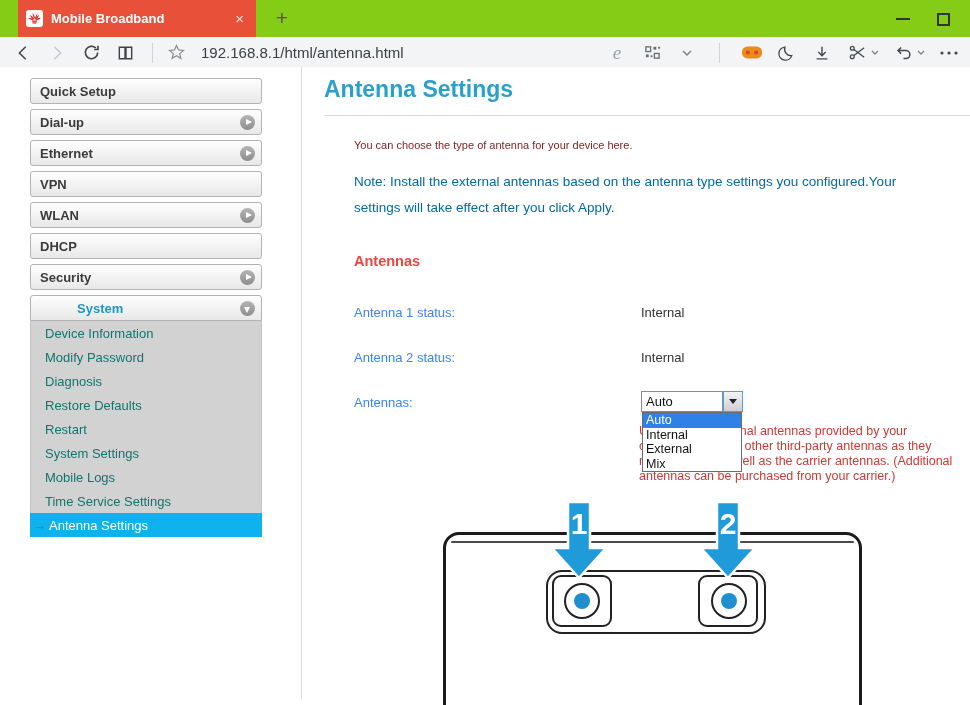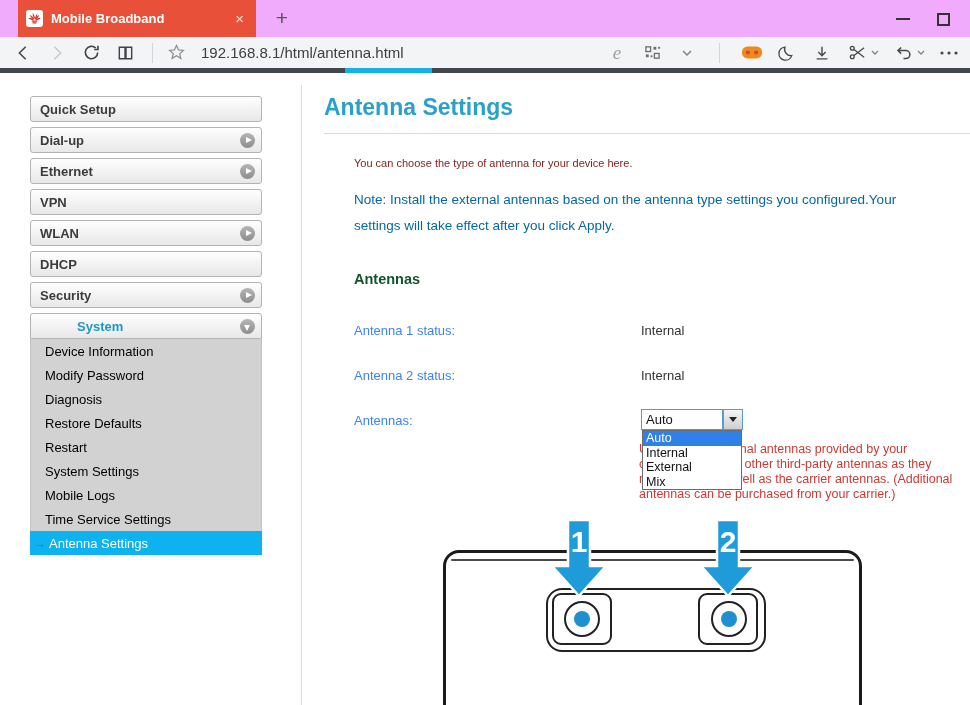--- a/index.html
+++ b/index.html
@@ -1,20 +1,20 @@
 <!DOCTYPE html>
 <html><head>
 <meta charset="utf-8">
 <style>
   html,body{margin:0;padding:0;}
   body{width:970px;height:705px;overflow:hidden;font-family:"Liberation Sans",sans-serif;background:#fff;}
   #app{position:relative;width:970px;height:705px;overflow:hidden;background:#fff;}
 
   
-  .titlebar{position:absolute;left:0;top:0;width:100%;height:37px;background:#f0abfc;}
+  .titlebar{position:absolute;left:0;top:0;width:100%;height:37px;background:#84cc16;}
   .tab{position:absolute;left:18px;top:0;width:238px;height:37px;background:#e8503a;display:flex;align-items:center;padding:0 8px;box-sizing:border-box;}
   .favicon{width:17px;height:17px;background:#fff;border-radius:3px;display:flex;align-items:center;justify-content:center;margin-right:8px;flex:0 0 auto;}
   .tab-title{color:#fff;font-size:13px;font-weight:bold;flex:1;white-space:nowrap;overflow:hidden;}
   .tab-close{color:#fbe3dd;font-size:15px;padding:0 4px;cursor:default;}
   .newtab{position:absolute;left:268px;top:4px;width:28px;height:28px;color:#555;font-size:21px;font-weight:400;display:flex;align-items:center;justify-content:center;}
   .win-btn{position:absolute;top:8px;width:30px;height:22px;display:flex;align-items:center;justify-content:center;}
   .win-min{left:888px;}
   .win-min .bar{width:14px;height:2px;background:#333;}
   .win-max{left:928px;}
   .win-max .box{width:13px;height:13px;border:2px solid #333;box-sizing:border-box;}
@@ -27,46 +27,46 @@
   .url{font-size:15px;color:#3c4043;margin-left:6px;white-space:nowrap;}
   .tb-right{display:flex;align-items:center;margin-left:auto;padding-right:10px;gap:13px;}
   .tb-right .tb-ic{width:22px;margin:0;}
   .grp{display:flex;align-items:center;gap:3px;}
 
   
   .progress{position:absolute;left:0;top:68px;width:100%;height:5px;background:#41454c;}
   .progress .accent{position:absolute;left:345px;top:0;width:87px;height:5px;background:#14b1e6;}
 
   
-  .page{position:absolute;left:0;top:85px;width:100%;height:525px;background:#fff;}
+  .page{position:absolute;left:0;top:67px;width:100%;height:525px;background:#fff;}
   .vdivider{position:absolute;left:301px;top:0;width:1px;height:632px;background:#dcdcdc;}
 
   
   .sidebar{position:absolute;left:30px;top:11px;width:232px;}
   .menu-btn{height:24px;border:1px solid #b3b3b3;border-radius:3px;margin-bottom:5px;
     background:linear-gradient(#fefefe,#e8e8e8);display:flex;align-items:center;
     padding:0 6px 0 9px;font-weight:bold;font-size:13px;color:#3b3b3b;box-sizing:content-box;}
   .menu-btn .lbl{flex:1;}
   .menu-btn.sys{margin-bottom:0;border-bottom-left-radius:0;border-bottom-right-radius:0;}
   .menu-btn.sys .lbl{color:#2097c5;margin-left:37px;}
   .arrow-circle{width:15px;height:15px;border-radius:50%;background:linear-gradient(#b5b5b5,#8d8d8d);position:relative;flex:0 0 auto;}
   .tri-right::after{content:"";position:absolute;left:6px;top:4px;border-left:6px solid #fff;border-top:3.5px solid transparent;border-bottom:3.5px solid transparent;}
   .tri-down::after{content:"";position:absolute;left:4px;top:6px;border-top:6px solid #fff;border-left:3.5px solid transparent;border-right:3.5px solid transparent;}
   .submenu{background:#d2d2d2;border-left:1px solid #c2c2c2;border-right:1px solid #c2c2c2;box-sizing:border-box;}
-  .submenu-item{height:24px;display:flex;align-items:center;padding-left:14px;font-size:13px;color:#000000;}
+  .submenu-item{height:24px;display:flex;align-items:center;padding-left:14px;font-size:13px;color:#0f766e;}
   .active-row{height:24px;background:#0db2ef;display:flex;align-items:center;padding-left:3px;font-size:13px;color:#fff;}
   .active-row .pfx{color:#1a7fd4;margin-right:3px;font-size:13px;}
 
   
   .content{position:absolute;left:302px;top:0;width:668px;height:632px;}
   .page-title{position:absolute;left:22px;top:9px;font-size:23px;font-weight:bold;color:#2aa1c9;}
   .title-rule{position:absolute;left:22px;right:0;top:48px;height:1px;background:#d9d9d9;}
   .intro{position:absolute;left:52px;top:72px;font-size:11px;color:#7f1d1d;}
   .note{position:absolute;left:52px;top:102px;font-size:13.5px;color:#0369a1;line-height:26px;}
-  .sect-head{position:absolute;left:52px;top:186px;font-size:14.5px;font-weight:bold;color:#14532d;}
+  .sect-head{position:absolute;left:52px;top:186px;font-size:14.5px;font-weight:bold;color:#ef4444;}
   .frm-label{position:absolute;left:52px;font-size:13px;color:#3b82f6;}
   .frm-value{position:absolute;left:339px;font-size:13px;color:#333;}
 
   
   .selectbox{position:absolute;left:339px;top:324px;width:102px;height:21px;background:#fff;border:1px solid #8a8a8a;box-sizing:border-box;}
   .selectbox .val{position:absolute;left:4px;top:2px;font-size:13px;color:#111;}
   .selectbox .btn{position:absolute;right:0;top:0;bottom:0;width:18px;background:linear-gradient(#f4f4f4,#cfcfcf);border-left:1px solid #5c9ccc;outline:1px solid #5c9ccc;display:flex;align-items:center;justify-content:center;}
   .selectbox .btn::after{content:"";border-top:5px solid #222;border-left:4px solid transparent;border-right:4px solid transparent;}
 
   

